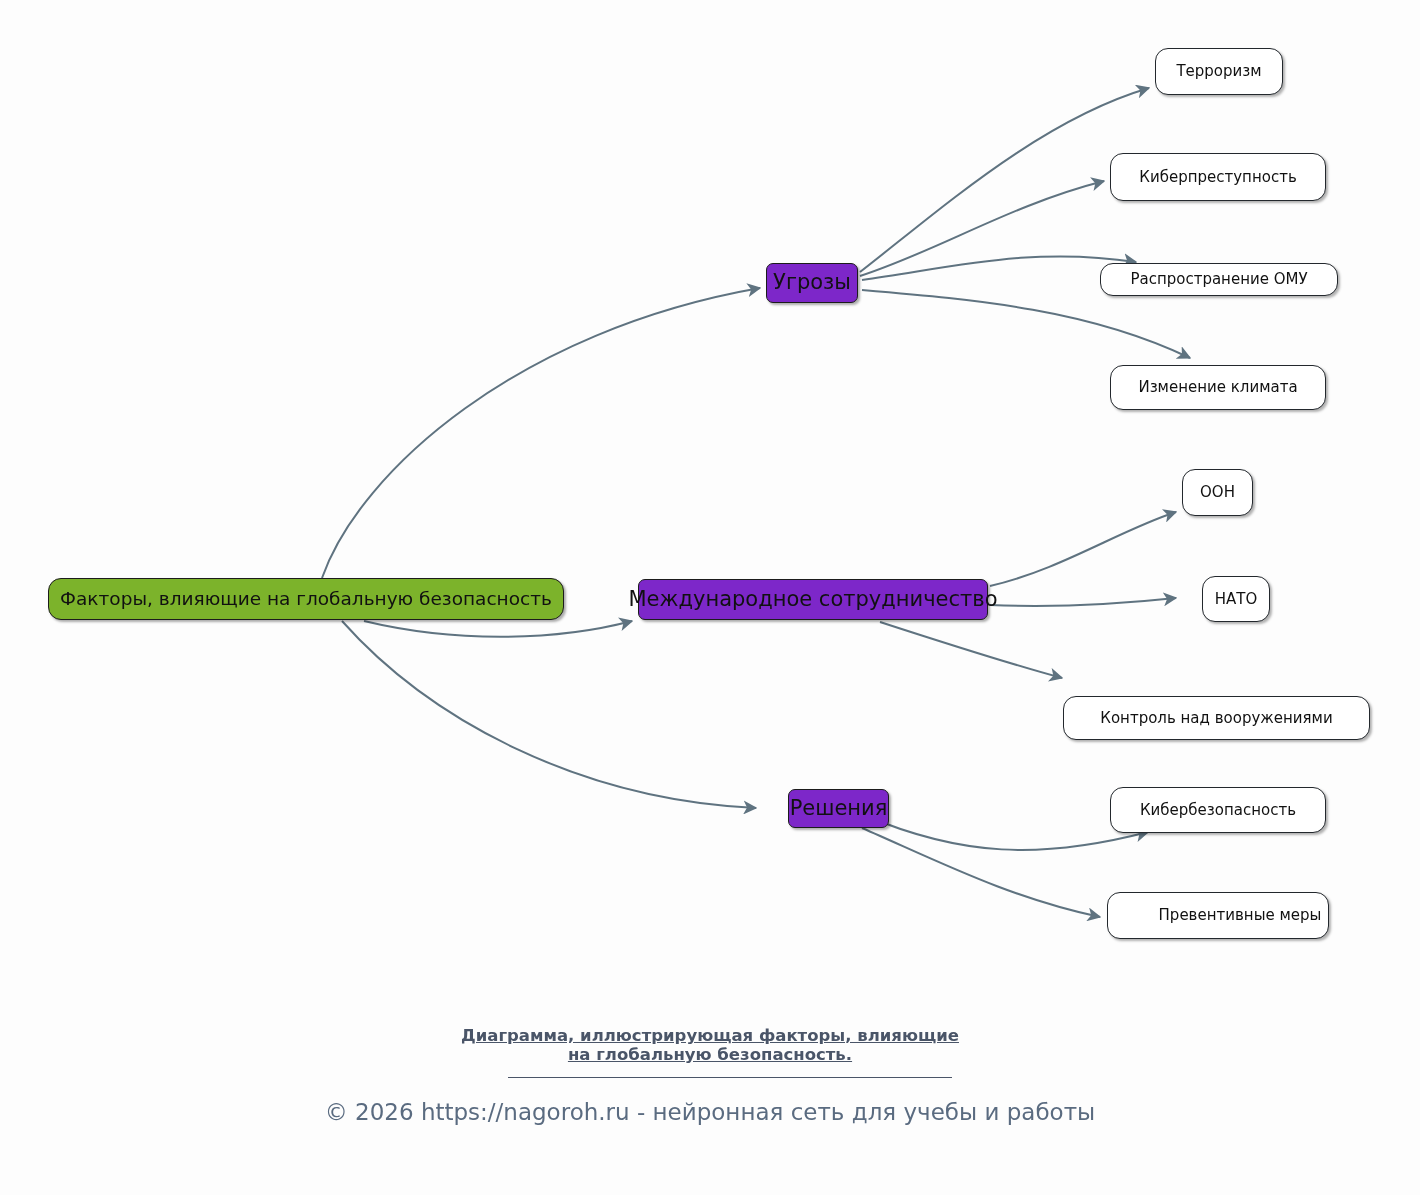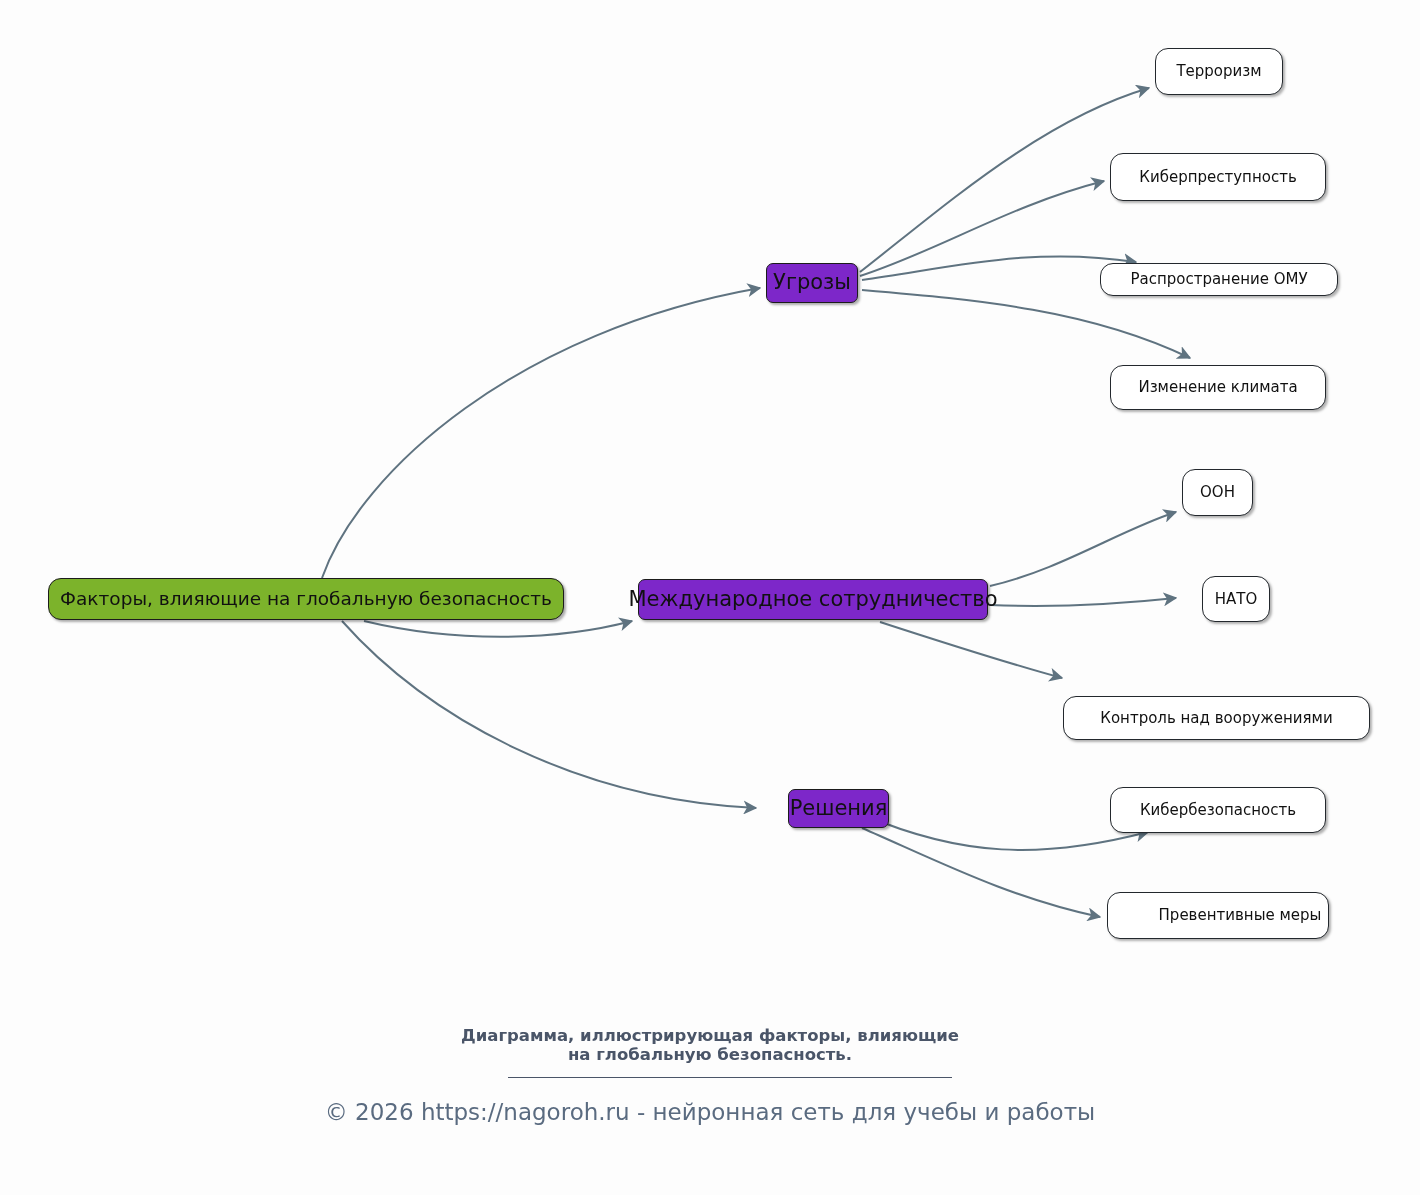--- a/index.html
+++ b/index.html
@@ -73,20 +73,21 @@
 
   .caption {
     position: absolute;
     left: 0;
     width: 1420px;
     text-align: center;
     color: #4a5568;
     font-weight: bold;
     font-size: 16.5px;
     line-height: 1.35;
+    text-decoration: underline;
   }
 
   .divider {
     position: absolute;
     height: 0;
     border-top: 1.4px solid #4a5568;
   }
 
   .footer {
     position: absolute;

